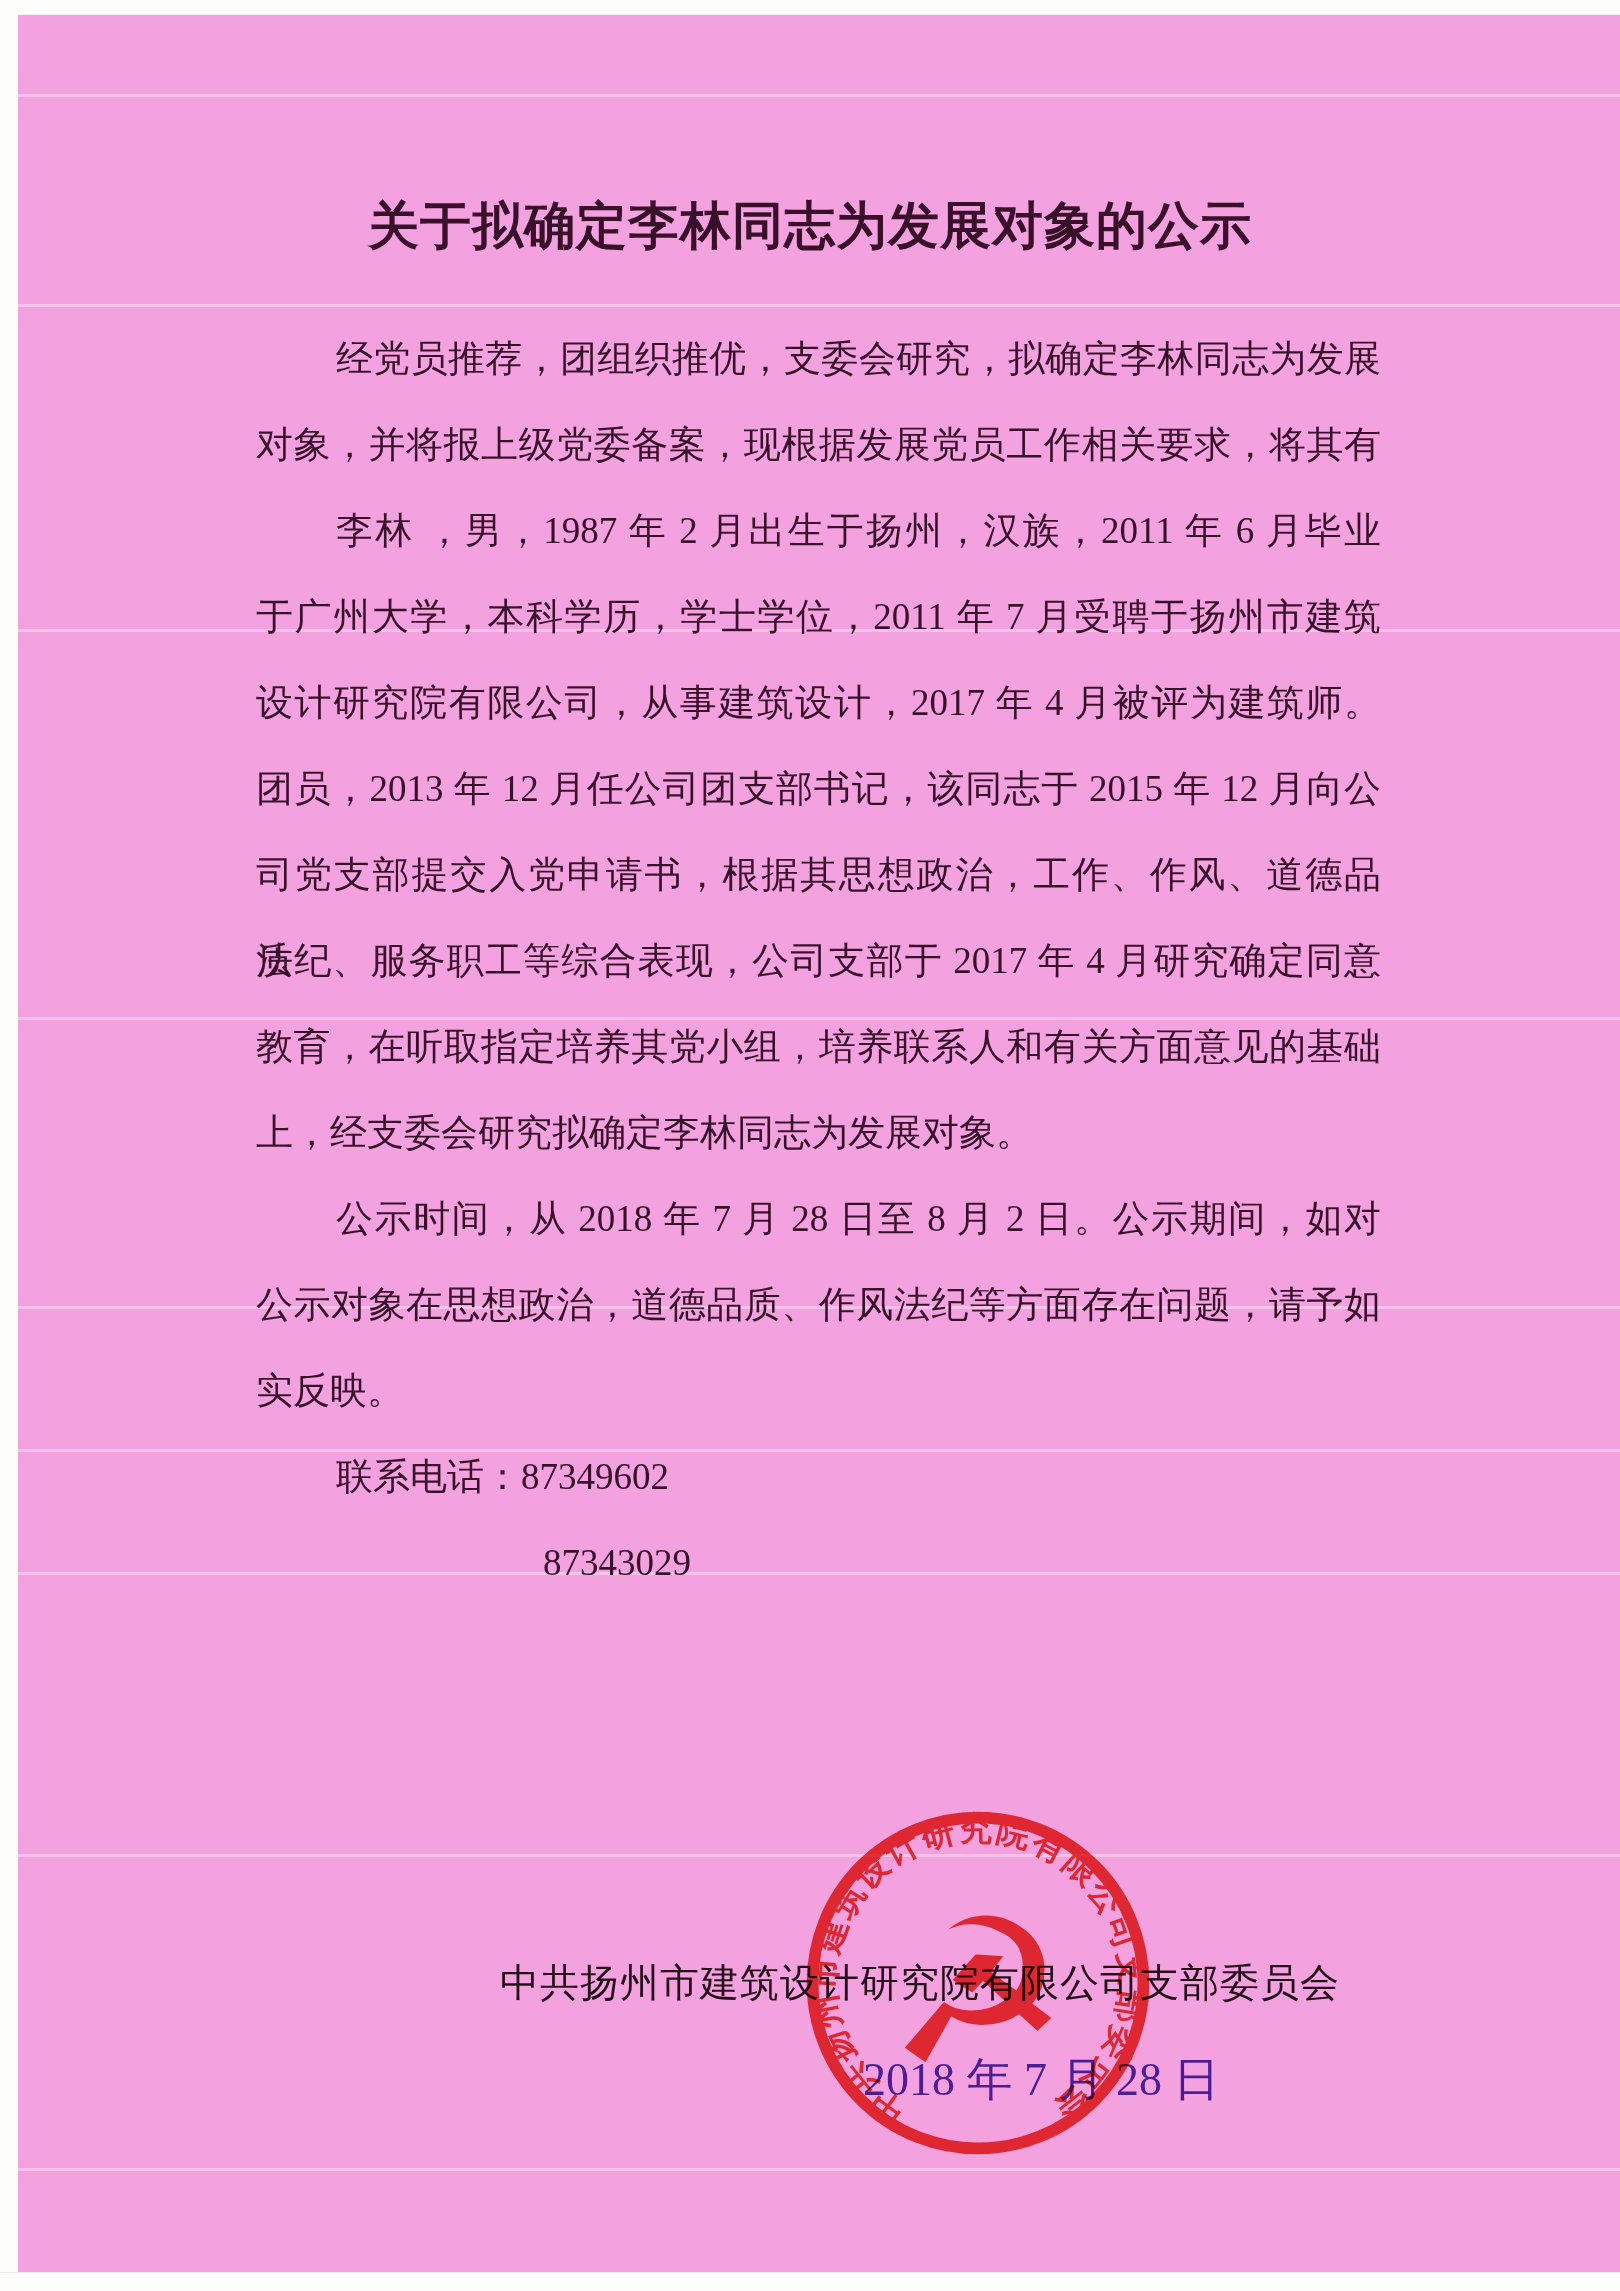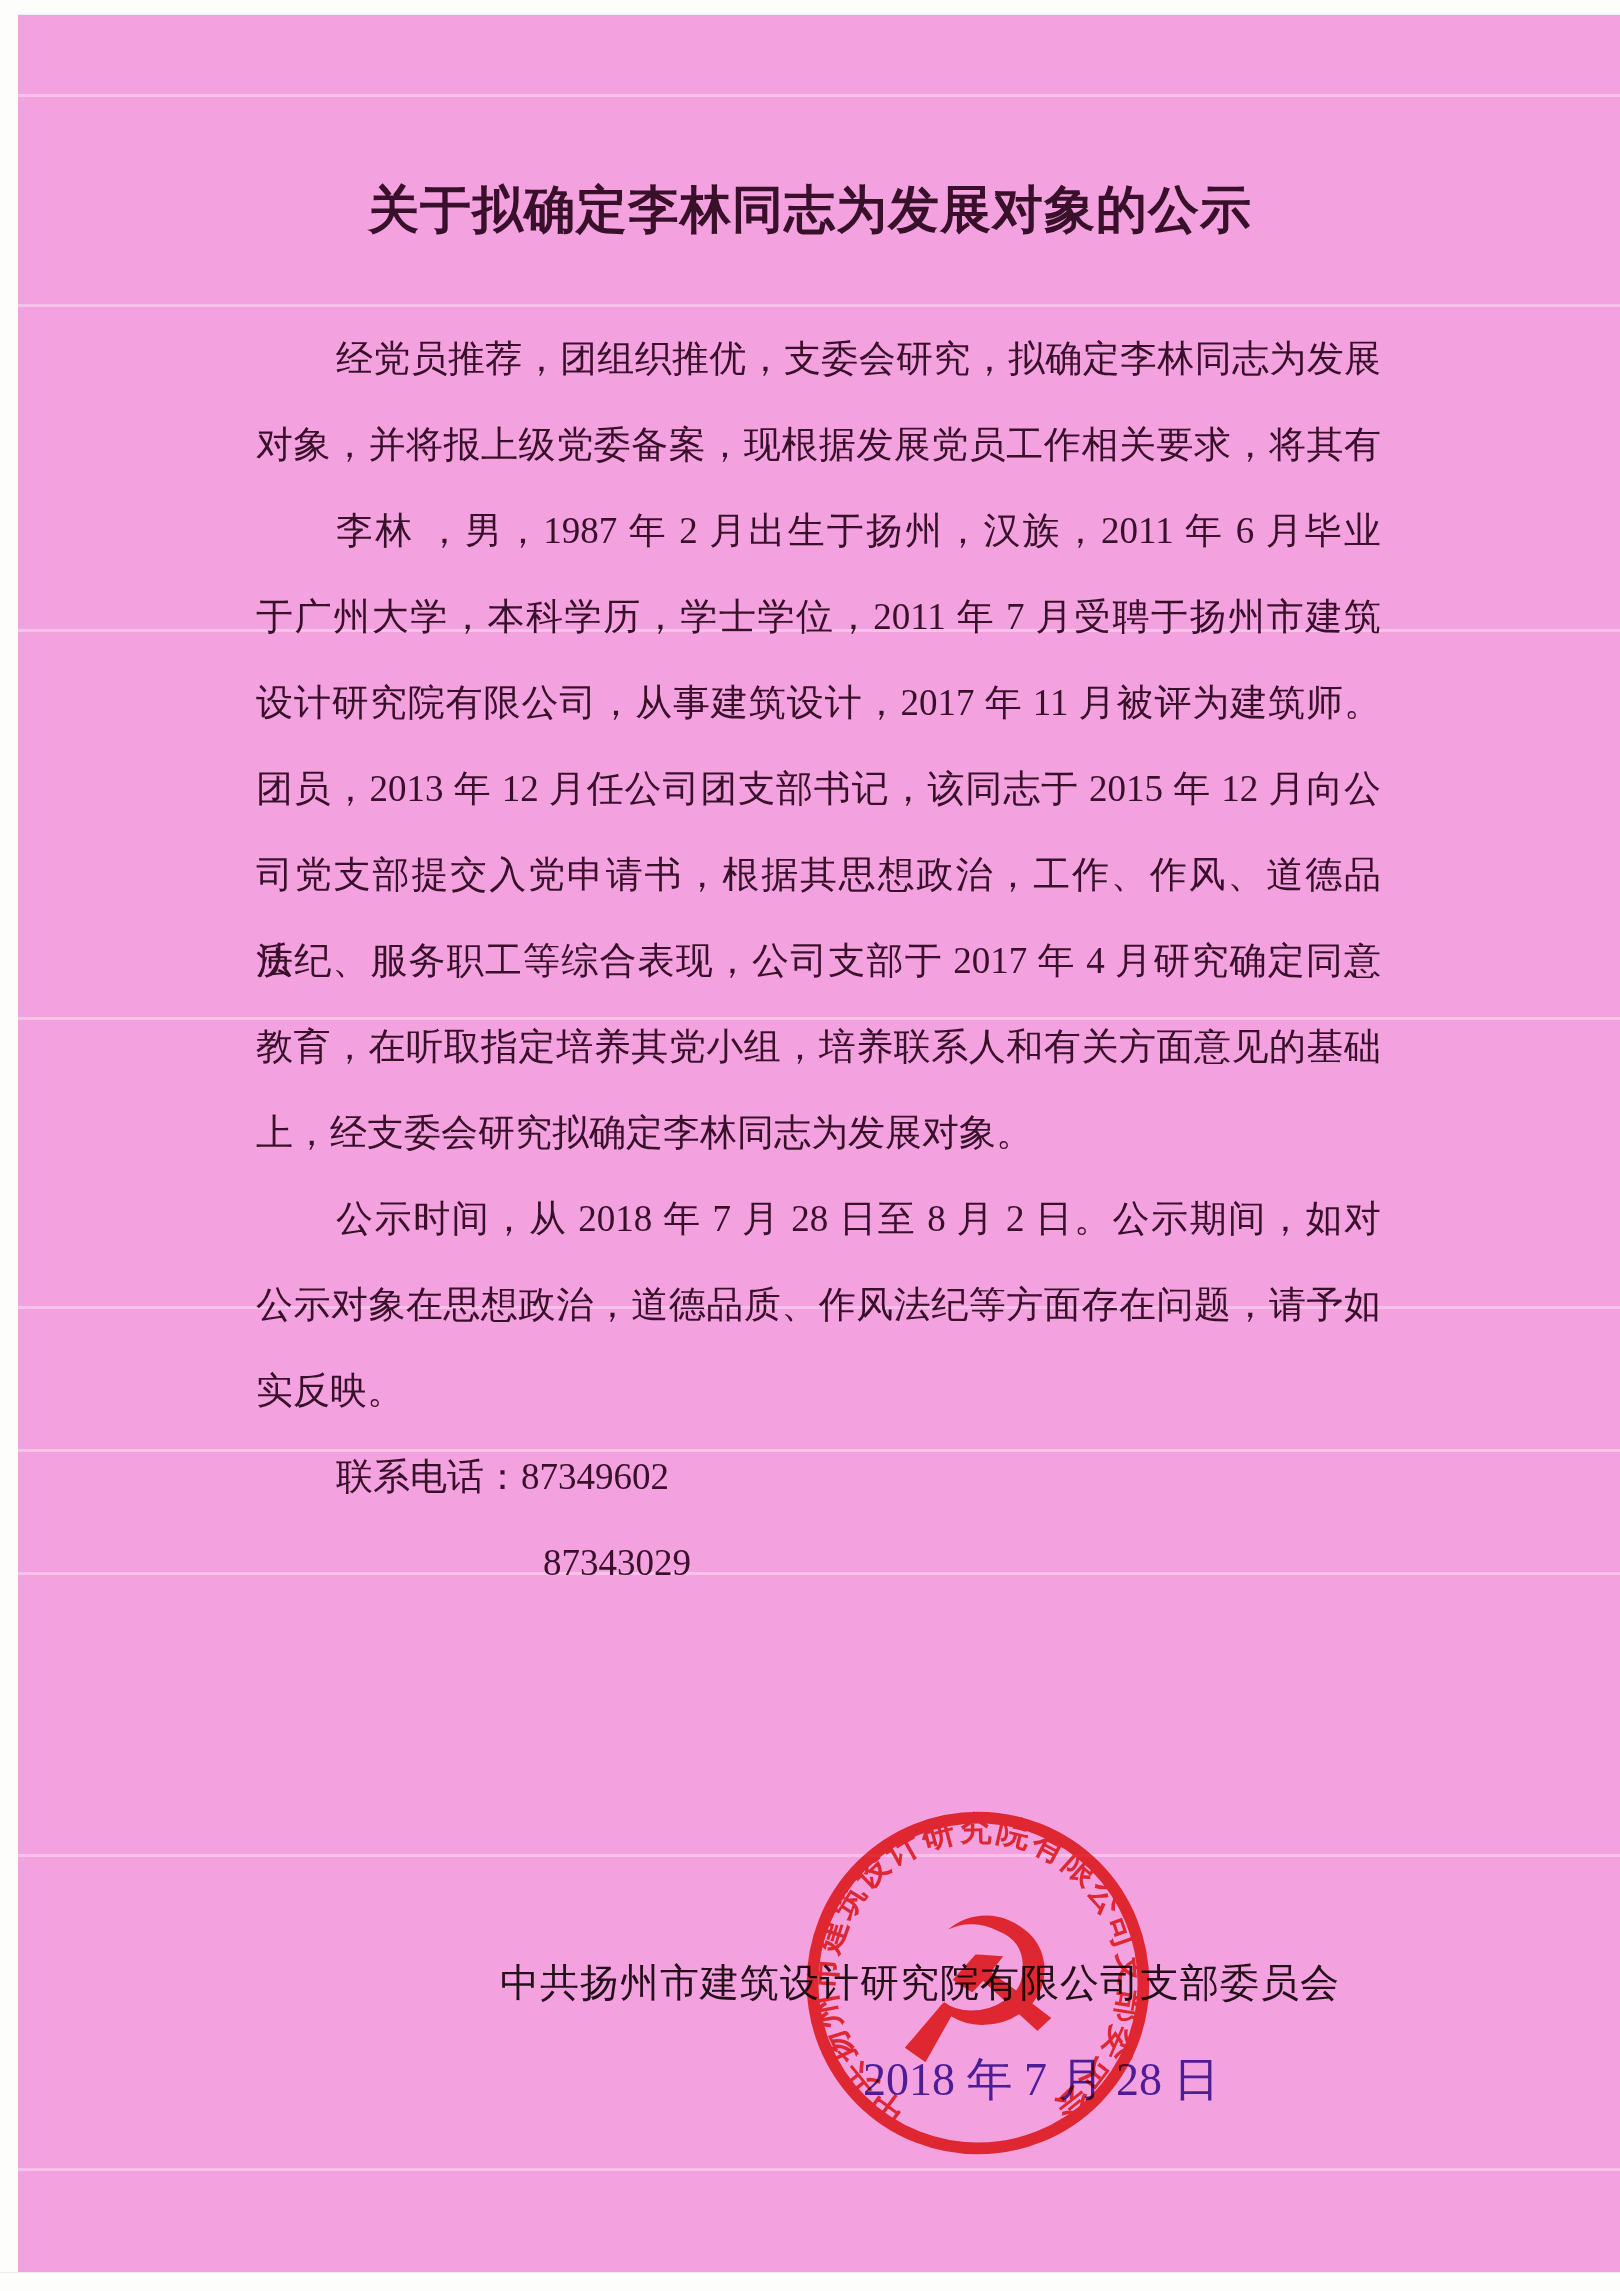--- a/index.html
+++ b/index.html
@@ -8,21 +8,21 @@
 
   
   .strip{position:absolute;background:#fdfdfb;}
   #strip-top{left:0;top:0;width:1620px;height:13.7px;border-bottom:1px solid rgba(0,0,0,0.06);}
   #strip-left{left:0;top:0;width:17.6px;height:2292px;}
   #strip-bottom{left:0;top:2272px;width:1620px;height:19.6px;border-top:1px solid rgba(0,0,0,0.07);}
 
   
   .streak{position:absolute;left:17.6px;width:1603px;height:2.9px;background:rgba(255,255,255,0.35);}
 
-  #doc-title{position:absolute;left:0;top:176px;width:1620px;text-align:center;
+  #doc-title{position:absolute;left:0;top:192px;width:1620px;text-align:center;
     font-size:51px;font-weight:bold;color:#38102a;letter-spacing:1px;}
 
   #doc-body{position:absolute;left:256px;top:316px;width:1125px;color:#38102a;font-size:37px;}
   .line{height:86px;line-height:86px;text-align:justify;white-space:nowrap;}
   .line.wrap{white-space:normal;}
   .line.stretch{text-align:justify;text-align-last:justify;white-space:normal;}
   .line.indent{text-indent:80px;}
   .contact-line{padding-left:80px;}
   .phone2-line{padding-left:287px;}
 
@@ -54,21 +54,21 @@
   <div class="streak" style="top:2168px"></div>
 
   <div id="doc-title">关于拟确定李林同志为发展对象的公示</div>
 
   <div id="doc-body">
     <div id="para-lines">
         <div class="line stretch indent">经党员推荐，团组织推优，支委会研究，拟确定李林同志为发展</div>
         <div class="line stretch">对象，并将报上级党委备案，现根据发展党员工作相关要求，将其有</div>
         <div class="line stretch indent">李林 ，男，1987 年 2 月出生于扬州，汉族，2011 年 6 月毕业</div>
         <div class="line stretch">于广州大学，本科学历，学士学位，2011 年 7 月受聘于扬州市建筑</div>
-        <div class="line stretch">设计研究院有限公司，从事建筑设计，2017 年 11 月被评为建筑师。</div>
+        <div class="line stretch">设计研究院有限公司，从事建筑设计，2017 年 4 月被评为建筑师。</div>
         <div class="line stretch">团员，2013 年 12 月任公司团支部书记，该同志于 2015 年 12 月向公</div>
         <div class="line stretch">司党支部提交入党申请书，根据其思想政治，工作、作风、道德品质、</div>
         <div class="line stretch">法纪、服务职工等综合表现，公司支部于 2017 年 4 月研究确定同意</div>
         <div class="line stretch">教育，在听取指定培养其党小组，培养联系人和有关方面意见的基础</div>
         <div class="line wrap">上，经支委会研究拟确定李林同志为发展对象。</div>
         <div class="line stretch indent">公示时间，从 2018 年 7 月 28 日至 8 月 2 日。公示期间，如对</div>
         <div class="line stretch">公示对象在思想政治，道德品质、作风法纪等方面存在问题，请予如</div>
         <div class="line wrap">实反映。</div>
       </div>
     <div class="line contact-line"><span>联系电话：</span><span>87349602</span></div>

